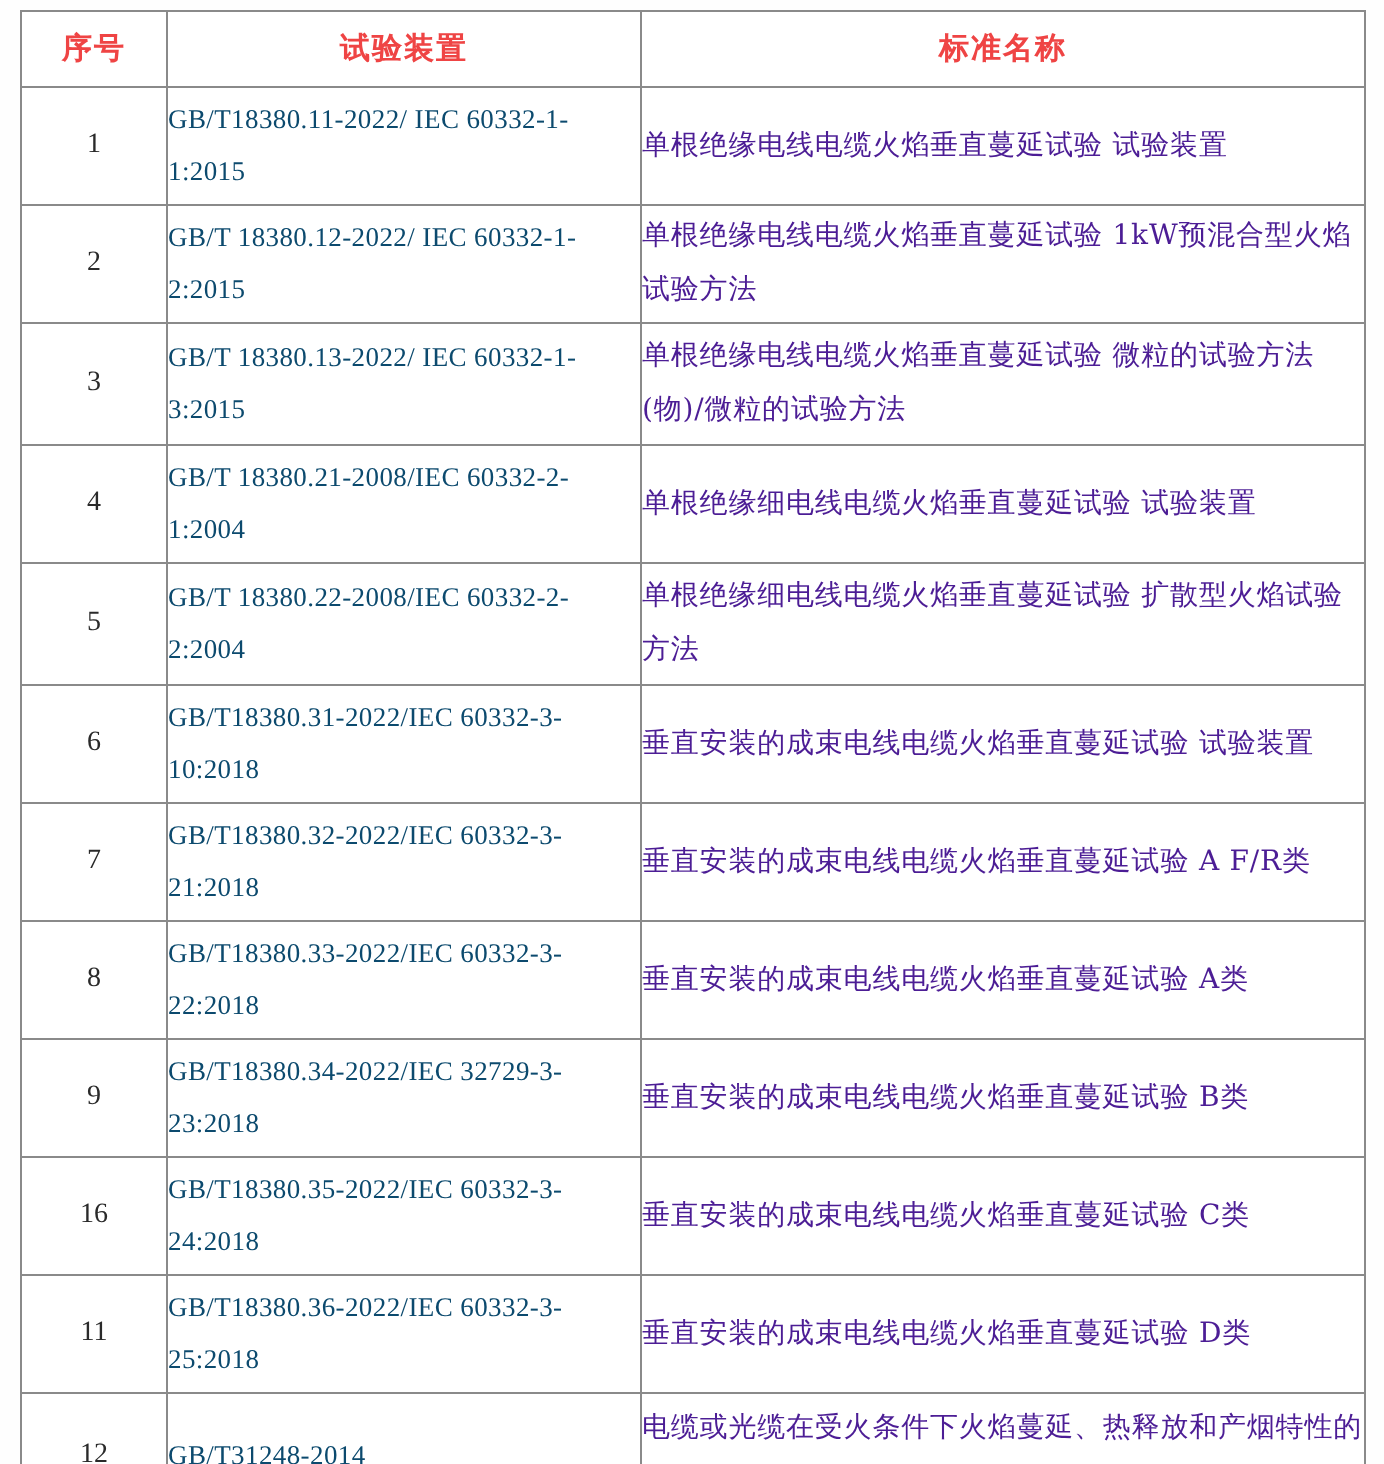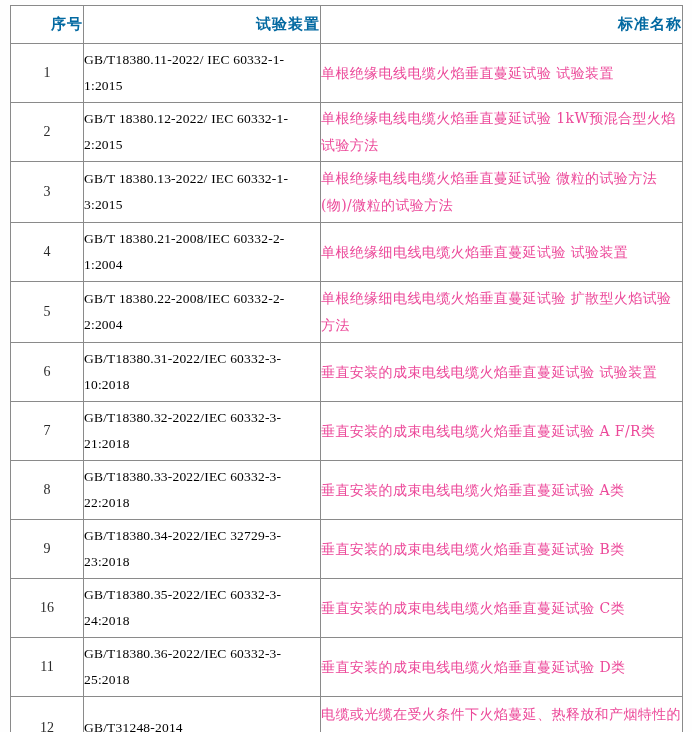--- a/index.html
+++ b/index.html
@@ -40,45 +40,45 @@
     vertical-align: middle;
     background: #ffffff;
   }
   
   col.c-no    { width: 73px; }
   col.c-code  { width: 237px; }
   col.c-name  { width: 362px; }
 
   th.hdr {
     height: 37px;
-    text-align: right;
+    text-align: center;
     font-family: "DejaVu Serif", "Liberation Serif", serif;
     font-weight: bold;
     font-size: 15px;
     letter-spacing: 1px;
-    color: #0369a1;
+    color: #ef4444;
   }
   td.cell-no {
     text-align: center;
     font-size: 14px;
     color: #2a2a2a;
     font-family: "Liberation Serif", "DejaVu Serif", serif;
   }
   td.cell-code {
     font-size: 13.5px;
-    color: #000000;
+    color: #0c4a6e;
     line-height: 1.95;
     padding: 4px 0 4px 9px;
     font-family: "Liberation Serif", "DejaVu Serif", serif;
     letter-spacing: 0.2px;
     white-space: pre-line;
   }
   td.cell-name {
     font-size: 14px;
-    color: #ec4899;
+    color: #4c1d95;
     line-height: 1.9;
     padding: 4px 8px 4px 9px;
     font-family: "DejaVu Serif", "Liberation Serif", serif;
     letter-spacing: 0.4px;
   }
   tr.row-h58 td { height: 58px; }
   tr.row-h60 td { height: 60px; }
   tr.row-h62 td { height: 62px; }
 </style>
 </head>

